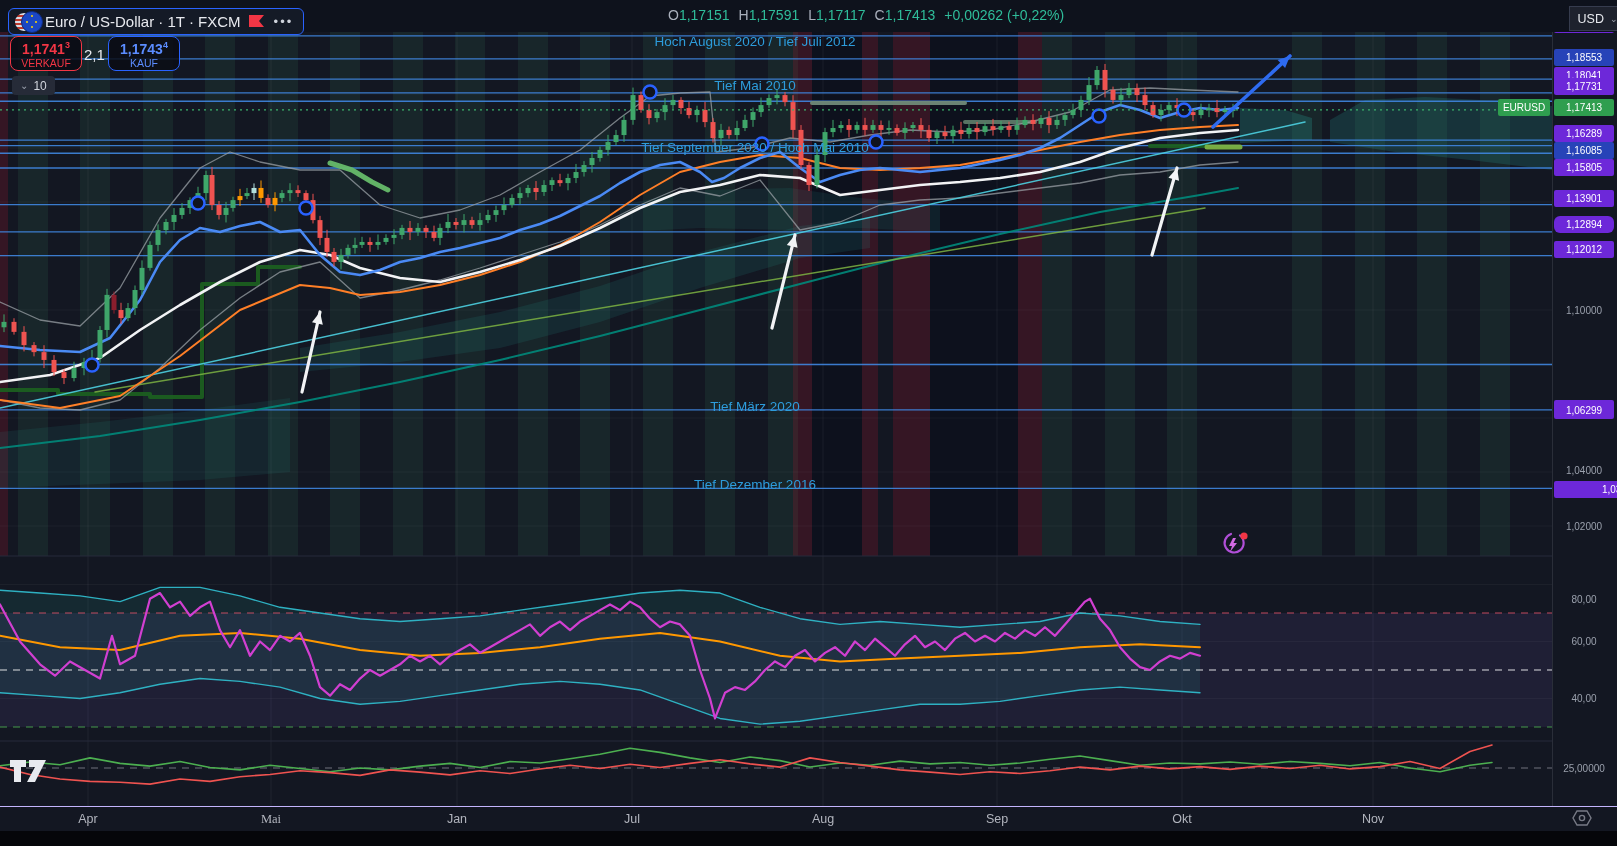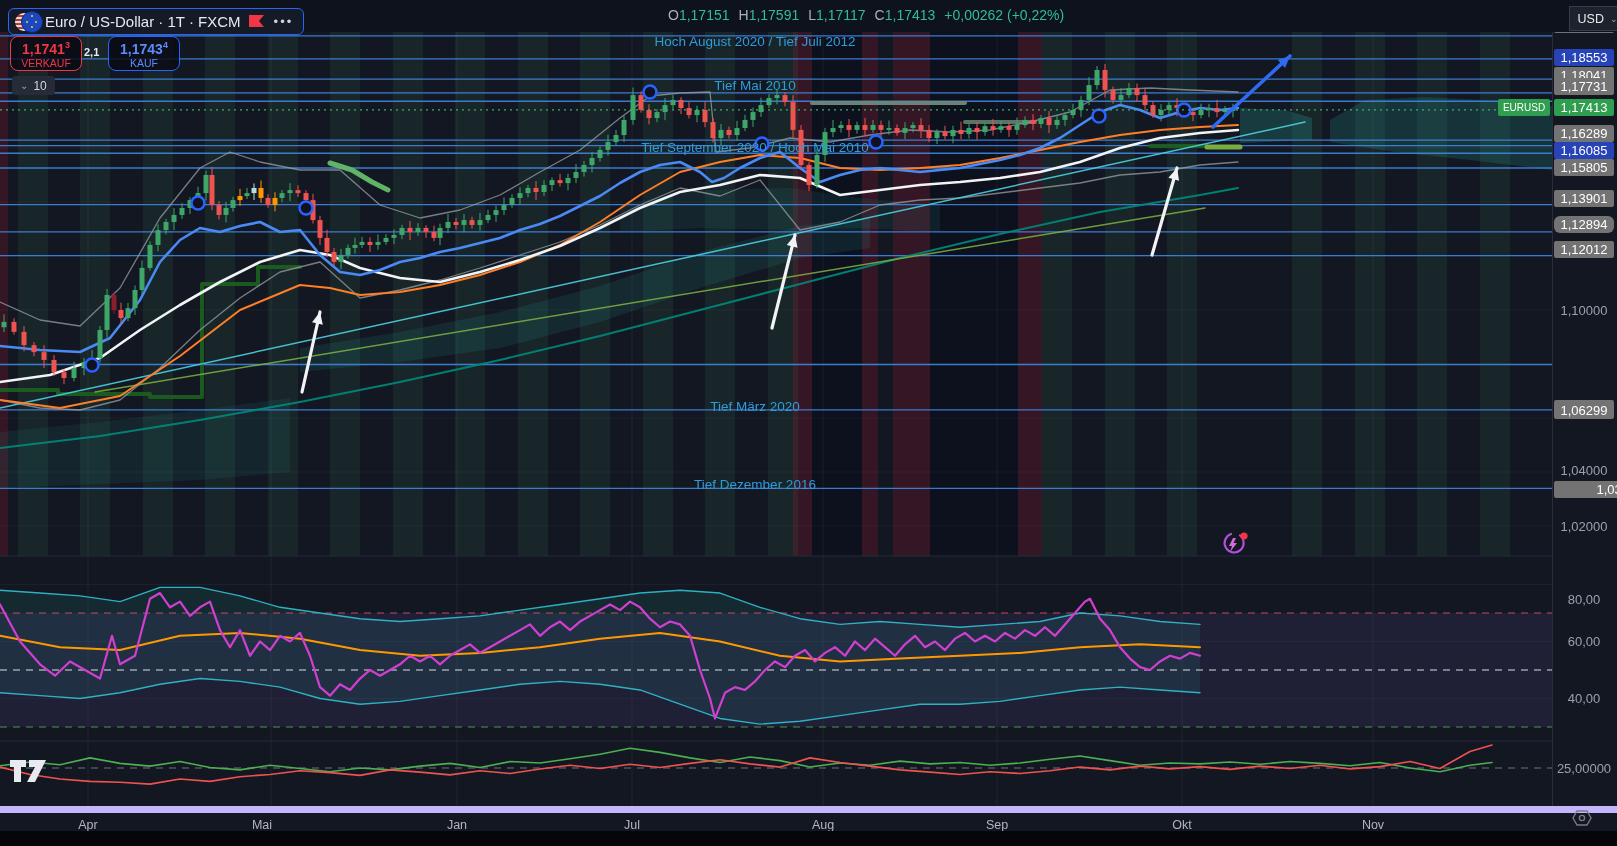--- a/index.html
+++ b/index.html
@@ -18,37 +18,37 @@
   .pairicon .eu{position:absolute;left:6px;top:0;width:20px;height:20px;border-radius:50%;background:#1b47c4;border:1px solid #0d2a80;}
   .pairicon .eu i{position:absolute;width:2px;height:2px;border-radius:50%;background:#ffd900;}
   .dots{color:#cfd3dc;font-size:13px;letter-spacing:2px;margin-left:2px;}
   
   .ordbtn{position:absolute;top:36px;width:70px;height:33px;border-radius:8px;background:rgba(10,12,20,.85);
      text-align:center;z-index:30;cursor:pointer;}
   #sellbtn{left:10px;border:1px solid #f23645;color:#f23645;}
   #buybtn{left:108px;border:1px solid #2962ff;color:#5b8cff;}
   .ordbtn .p{font-size:14px;font-weight:bold;margin-top:3px;} .ordbtn .p sup{font-size:9px;}
   .ordbtn .l{font-size:10.5px;margin-top:0px;}
-  #spread{position:absolute;left:84px;top:46px;font-size:11px;font-weight:bold;color:#e8eaef;z-index:30;}
+  #spread{position:absolute;left:84px;top:46px;font-size:15px;font-weight:normal;color:#e8eaef;z-index:30;}
   #legend10{position:absolute;left:12px;top:76px;height:19px;padding:0 8px;background:#262b38;border-radius:4px;
      display:flex;align-items:center;gap:5px;font-size:12px;color:#d1d4dc;z-index:30;cursor:pointer;}
   #legend10 .chev{font-size:10px;color:#9aa0ac;}
   
   #scalecol{position:absolute;left:1552px;top:0;width:65px;height:830px;background:#131722;border-left:1px solid #2a2e39;z-index:20;}
   .pricelabel{position:absolute;left:1554px;width:60px;height:17px;line-height:17px;border-radius:2px;
-     text-align:center;font-size:13px;color:#fff;z-index:25;}
-  .pl-blue{background:#737373;} .pl-dkblue{background:#2743b8;} .pl-green{background:#2f9e4f;}
+     text-align:center;font-size:10px;color:#fff;z-index:25;}
+  .pl-blue{background:#6d28d9;} .pl-dkblue{background:#2743b8;} .pl-green{background:#2f9e4f;}
   .pl-tick{background:none;color:#9aa0ac;}
   #symtag{position:absolute;left:1498px;width:52px;height:17px;line-height:17px;border-radius:2px;background:#2f9e4f;
      color:#fff;font-size:10px;text-align:center;z-index:26;}
   #usdbtn{position:absolute;left:1556px;top:6px;width:55px;height:23px;background:#1e222d;border:1px solid #363c4e;
      border-radius:0;display:flex;align-items:center;justify-content:center;gap:6px;font-size:12.5px;color:#e8eaef;z-index:45;cursor:pointer;margin-left:13px;}
   #usdbtn .chev{font-size:9px;color:#9aa0ac;}
   
-  #timeaxis{position:absolute;left:0;top:806px;width:1617px;height:24px;background:#131722;border-top:7px solid #c4b5fd;z-index:20;}
+  #timeaxis{position:absolute;left:0;top:806px;width:1617px;height:24px;background:#131722;border-top:1px solid #c4b5fd;z-index:20;}
   .mlabel{position:absolute;top:5px;font-size:12.5px;color:#b2b5be;transform:translateX(-50%);cursor:pointer;}
   #axisgear{position:absolute;left:1572px;top:809px;z-index:30;cursor:pointer;}
   #bottombar{position:absolute;left:0;top:831px;width:1617px;height:15px;background:#05060a;z-index:35;}
   #tvlogo{position:absolute;left:8px;top:756px;z-index:30;}
   #flashicon{position:absolute;left:1220px;top:531px;z-index:28;cursor:pointer;}
   svg text{font-family:"Liberation Sans",sans-serif;}
 </style>
 </head>
 <body>
 
@@ -520,21 +520,21 @@
   </div>
 
   <div id="scalecol"></div>
   <div id="usdbtn">
     <span>USD</span>
       <span class="chev">⌄</span>
   </div>
 
   <div id="timeaxis">
       <div class="mlabel" style="left: 88px;">Apr</div>
-      <div class="mlabel" style="left: 262px;">Mai</div>
+      <div class="mlabel" style="left: 271px; font-family: Liberation Serif, serif;">Mai</div>
       <div class="mlabel" style="left: 457px;">Jan</div>
       <div class="mlabel" style="left: 632px;">Jul</div>
       <div class="mlabel" style="left: 823px;">Aug</div>
       <div class="mlabel" style="left: 997px;">Sep</div>
       <div class="mlabel" style="left: 1182px;">Okt</div>
       <div class="mlabel" style="left: 1373px;">Nov</div>
     </div>
   <svg id="axisgear" width="20" height="18">
     <polygon points="5,2 15,2 19,9 15,16 5,16 1,9" fill="none" stroke="#787b86" stroke-width="1.4"></polygon>
     <circle cx="10" cy="9" r="2.6" fill="none" stroke="#787b86" stroke-width="1.4"></circle>

